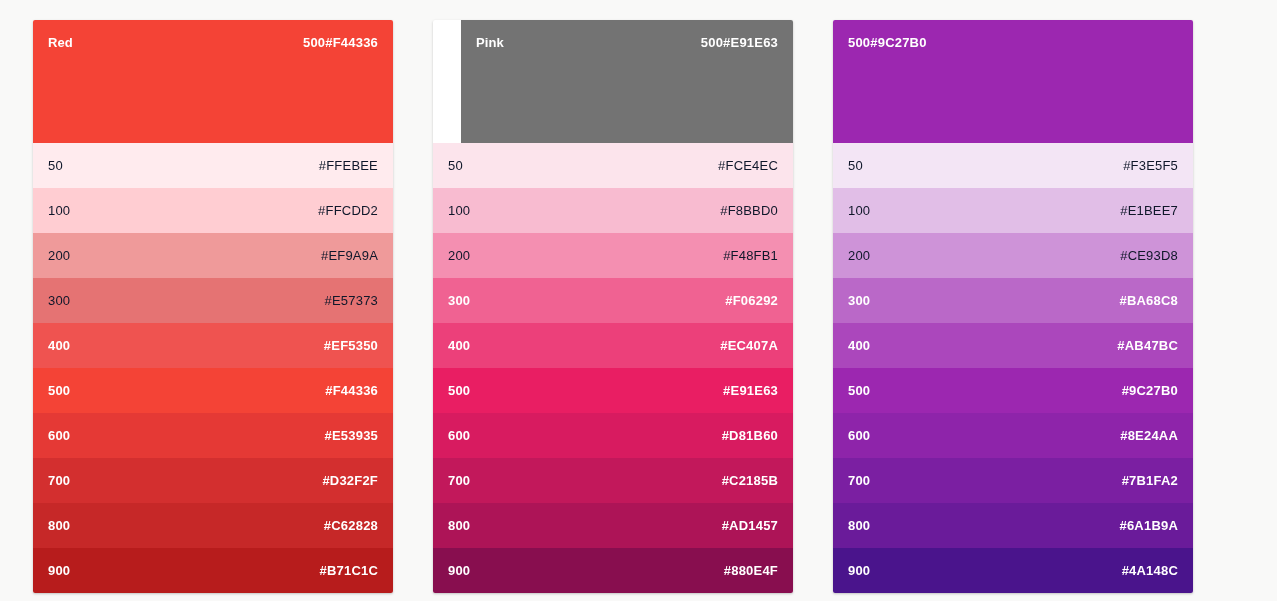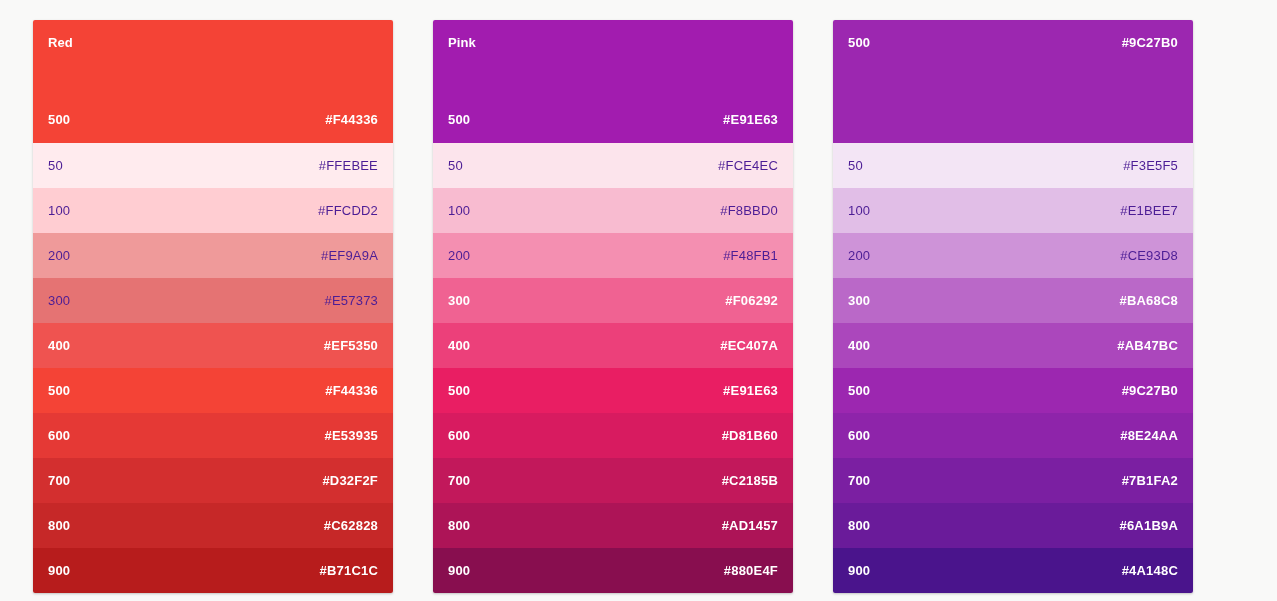--- a/index.html
+++ b/index.html
@@ -33,21 +33,20 @@
     flex: 0 0 auto;
   }
 
   
   .card-header {
     position: relative;
     height: 123px;
     box-sizing: border-box;
     padding: 15px;
     display: flex;
-    flex-direction: column;
     justify-content: space-between;
   }
   .card-header-name {
     font-size: 13px;
     font-weight: bold;
     color: #ffffff;
     line-height: 16px;
     letter-spacing: 0.1px;
   }
   .card-header-bottom {
@@ -73,21 +72,21 @@
     justify-content: space-between;
     align-items: center;
     font-size: 13px;
     line-height: 16px;
   }
   .shade-row.is-light-text {
     color: #ffffff;
     font-weight: bold;
   }
   .shade-row.is-dark-text {
-    color: #4c1d95;
+    color: #0f172a;
     font-weight: normal;
     text-align: right;
   }
   .shade-weight { letter-spacing: 0.2px; }
   .shade-hex { letter-spacing: 0.2px; }
 </style>
 </head>
 <body style="background: rgb(249, 249, 248);">
 
 <div id="palette-grid">
@@ -134,21 +133,21 @@
       <div class="shade-row is-light-text" style="background: rgb(198, 40, 40);">
         <span class="shade-weight">800</span>
         <span class="shade-hex">#C62828</span>
       </div>
       <div class="shade-row is-light-text" style="background: rgb(183, 28, 28);">
         <span class="shade-weight">900</span>
         <span class="shade-hex">#B71C1C</span>
       </div>
     </div>
     <div class="palette-card">
-      <div class="card-header" style="background: #a21caf;">
+      <div class="card-header" style="background: #737373; margin-left: 28px;">
         <div class="card-header-name">Pink</div>
         <div class="card-header-bottom">
           <span class="card-header-weight">500</span>
           <span class="card-header-hex">#E91E63</span>
         </div>
       </div>
       <div class="shade-row is-dark-text" style="background: rgb(252, 228, 236);">
         <span class="shade-weight">50</span>
         <span class="shade-hex">#FCE4EC</span>
       </div>

